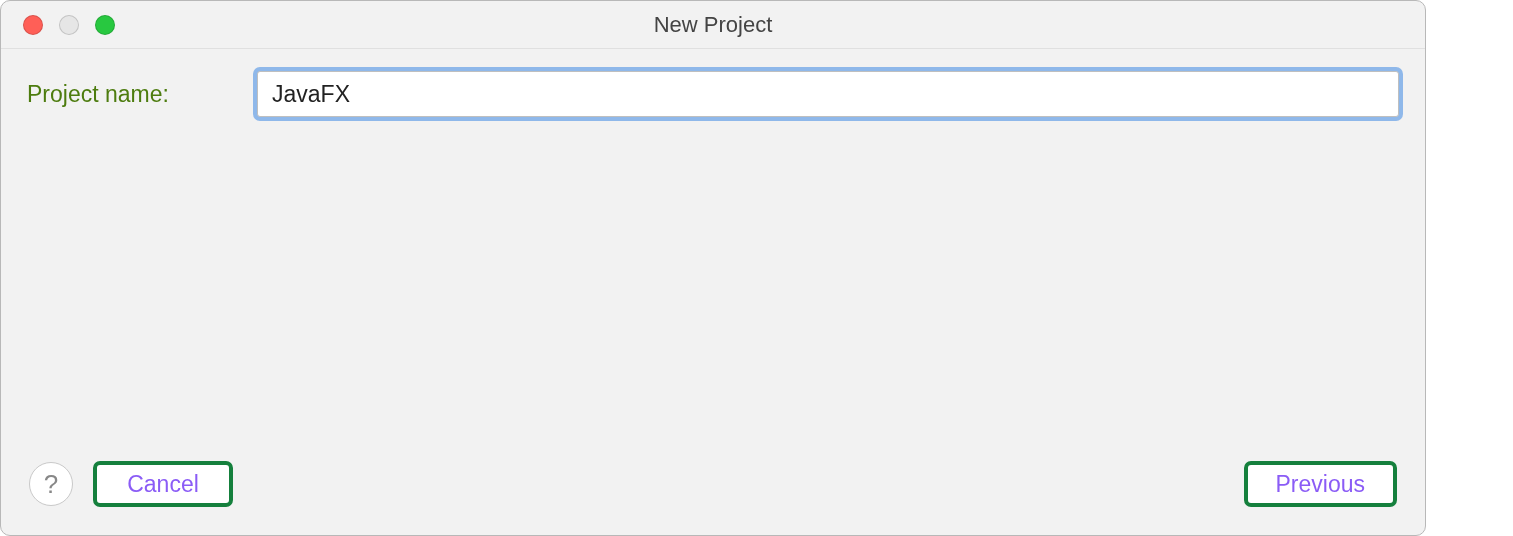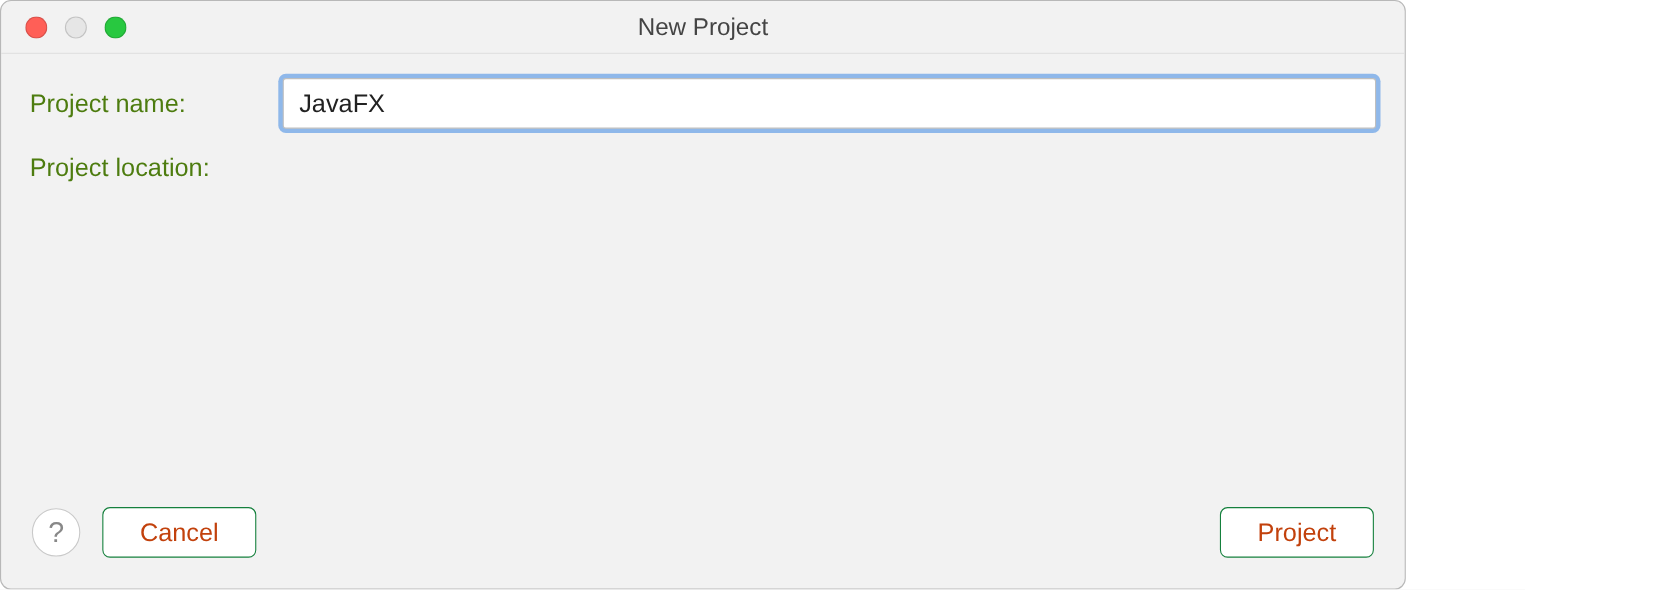--- a/index.html
+++ b/index.html
@@ -8,21 +8,21 @@
       padding: 0;
     }
     body {
       font-family: -apple-system, BlinkMacSystemFont, "Helvetica Neue", Arial, sans-serif;
       background: #fff;
       width: 1513px;
       height: 536px;
       overflow: hidden;
     }
     .window {
-      width: 1278px;
+      width: 1426px;
       height: 536px;
       background: #f2f2f2;
       border: 1px solid #b8b8b8;
       border-radius: 10px;
       display: flex;
       flex-direction: column;
       position: relative;
     }
     .titlebar {
       height: 48px;
@@ -120,23 +120,23 @@
       cursor: pointer;
       display: flex;
       align-items: center;
       justify-content: center;
     }
     .btn {
       height: 46px;
       padding: 0 28px;
       font-size: 23px;
       border-radius: 7px;
-      border: 1px solid #15803d;
+      border: 4px solid #15803d;
       background: #fff;
-      color: #c2410c;
+      color: #8b5cf6;
       cursor: pointer;
       display: flex;
       align-items: center;
       justify-content: center;
       min-width: 140px;
     }
     .btn-primary {
       background: #4a8de4;
       background: linear-gradient(to bottom, #5c9ef0, #3e7fe0);
       border: 1px solid #2f6ed0;
@@ -159,25 +159,24 @@
 
   <div class="content">
     <div class="row">
       <div class="label">Project name:</div>
       <div class="input-wrap">
         <input type="text" class="text-input focused" value="JavaFX" style="">
       </div>
     </div>
 
     <div class="row">
-      <div class="label">Project location:</div>
     </div>
   </div>
 
   <div class="footer">
     <button class="help-btn">
       <span>?</span>
     </button>
     <button class="btn">Cancel</button>
     <div class="spacer"></div>
-    <button class="btn">Project</button>
+    <button class="btn">Previous</button>
   </div>
 </div>
 
 </body></html>

